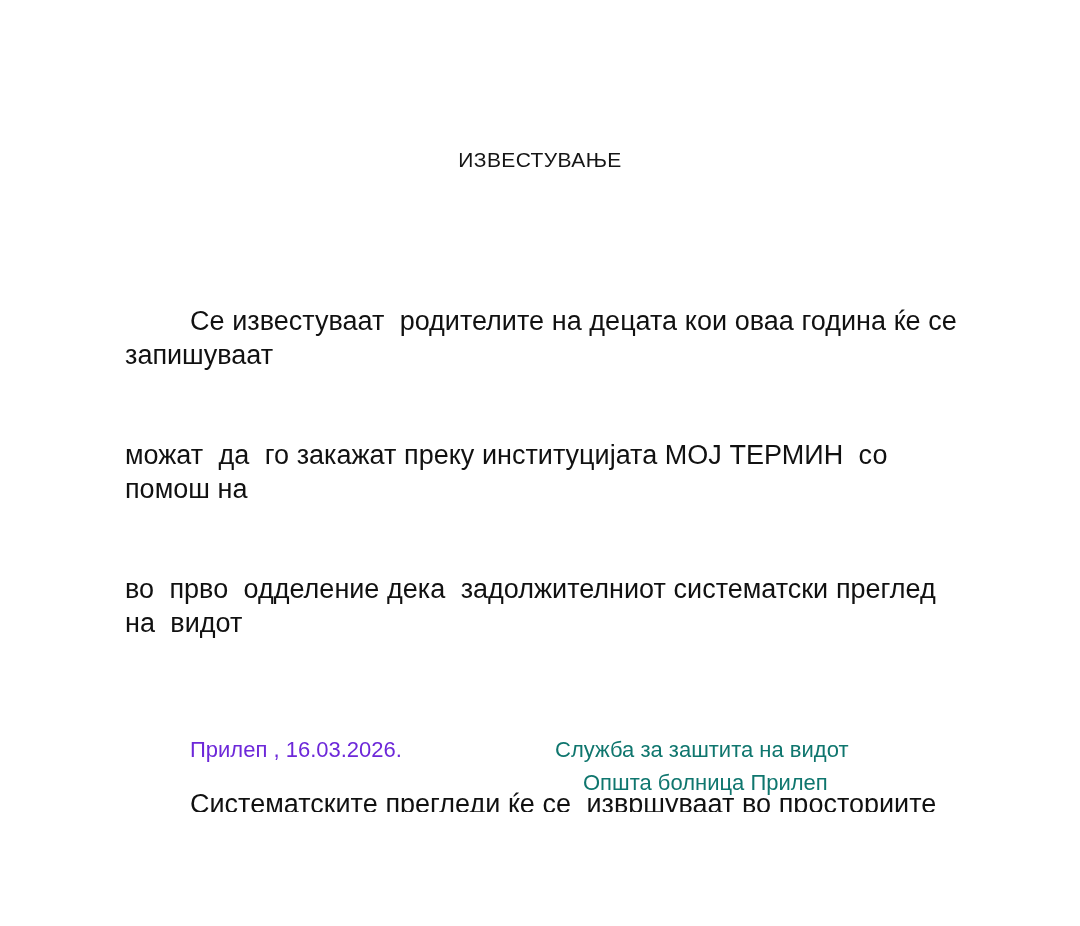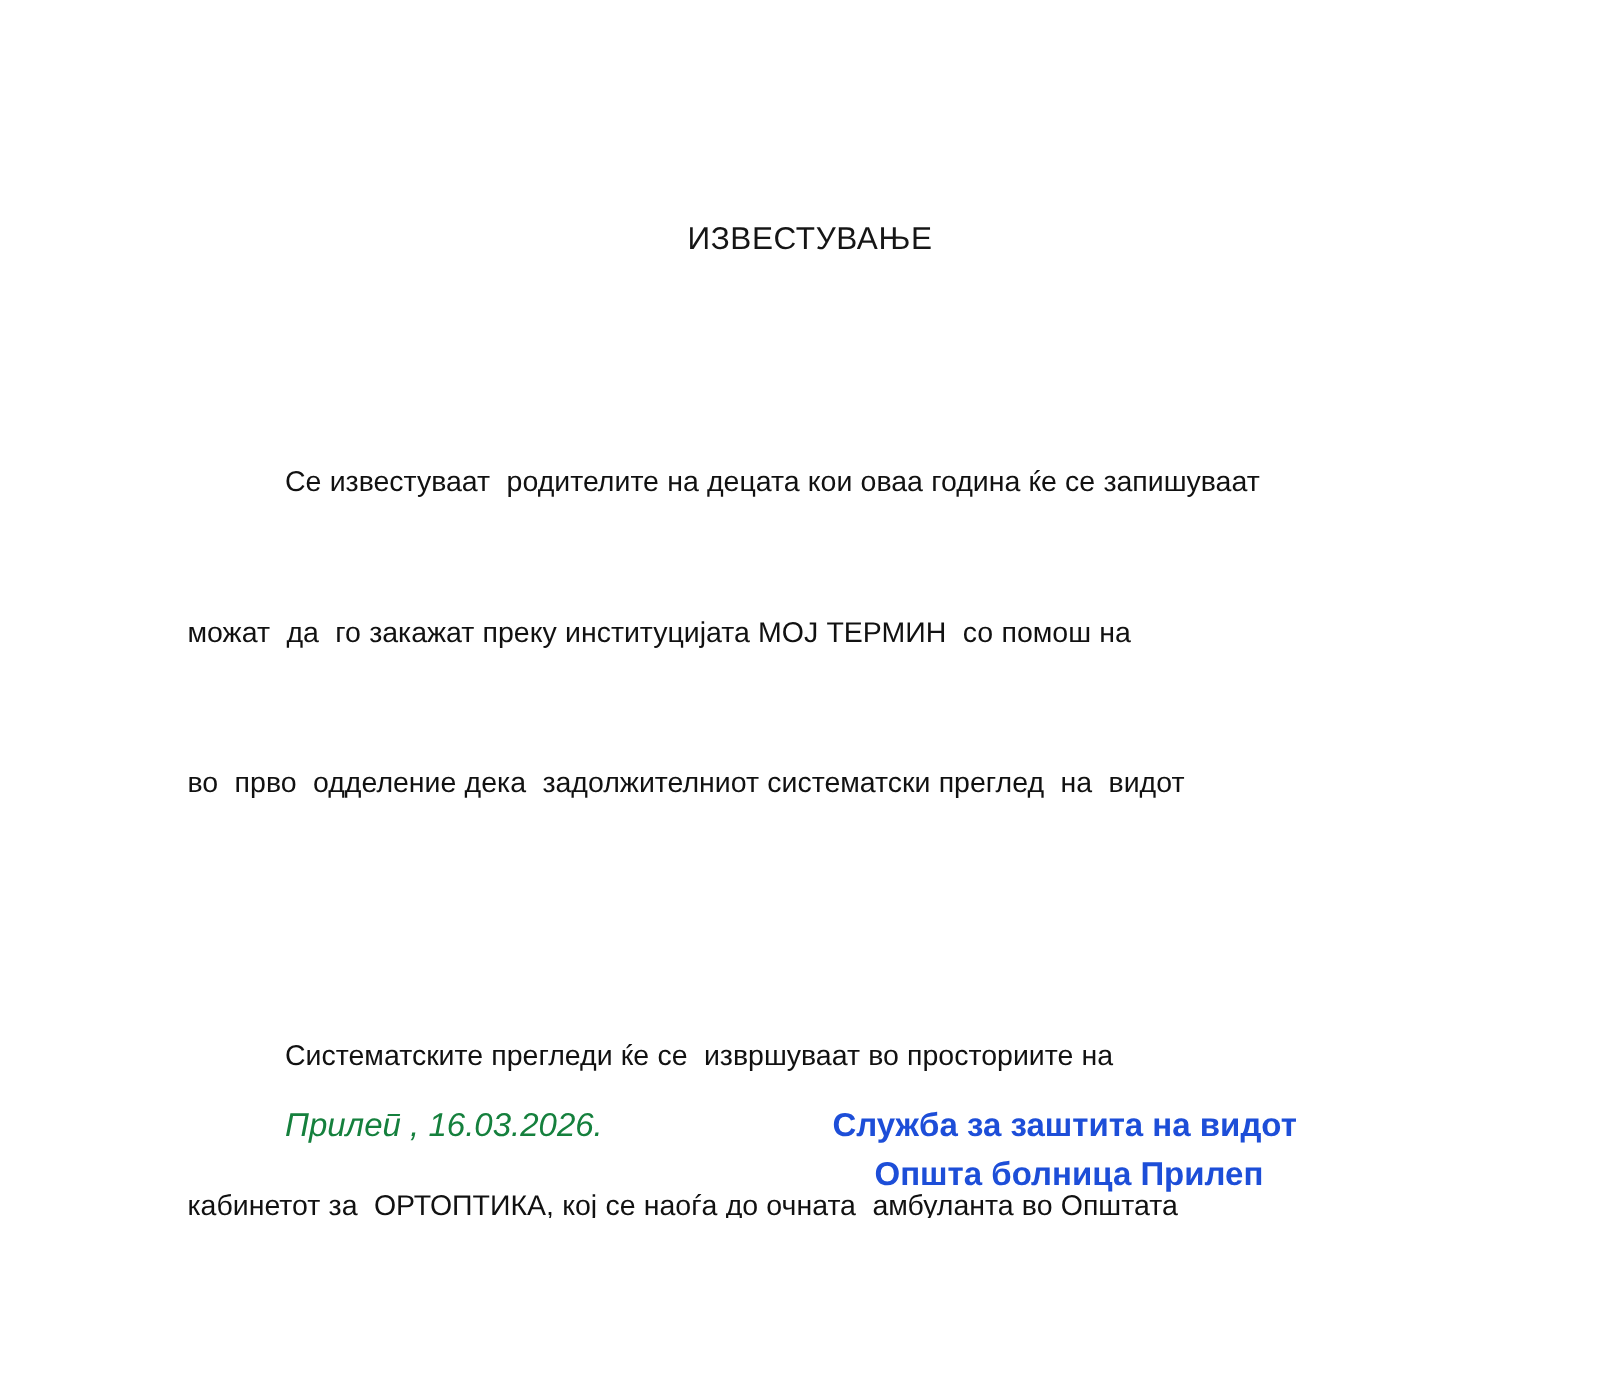--- a/index.html
+++ b/index.html
@@ -33,21 +33,21 @@
     font-weight: 400;
     color: #151515;
   }
   .body-block {
     position: absolute;
     left: 125px;
     top: 238px;
     width: 832px;
   }
   .para {
-    font-size: 19px;
+    font-size: 27px;
     line-height: 33.5px;
     color: #111111;
     margin: 0 0 14px 0;
     white-space: pre-wrap;
     word-spacing: 0.2px;
   }
   .para .ln {
     display: block;
   }
   .para .ln.indented {
@@ -62,27 +62,25 @@
     line-height: 33px;
   }
   .sig-row {
     display: flex;
     align-items: flex-start;
   }
   .sig-left {
     width: 430px;
     flex: 0 0 430px;
     text-indent: 65px;
-    color: #15803d;
-    font-style: italic;
+    color: #6d28d9;
   }
   .sig-right {
     flex: 1 1 auto;
-    color: #1d4ed8;
-    font-weight: bold;
+    color: #0f766e;
   }
   .sig-right .sig-line-2 {
     display: block;
     padding-left: 28px;
   }
 </style>
 </head>
 <body>
 
 <div class="page">

